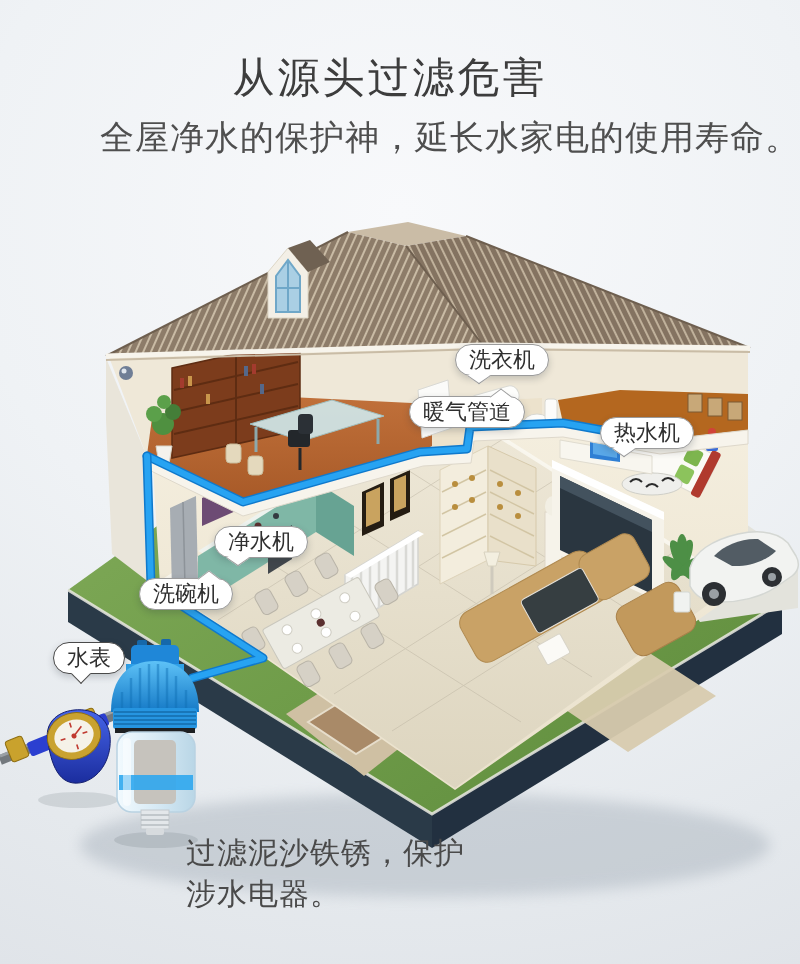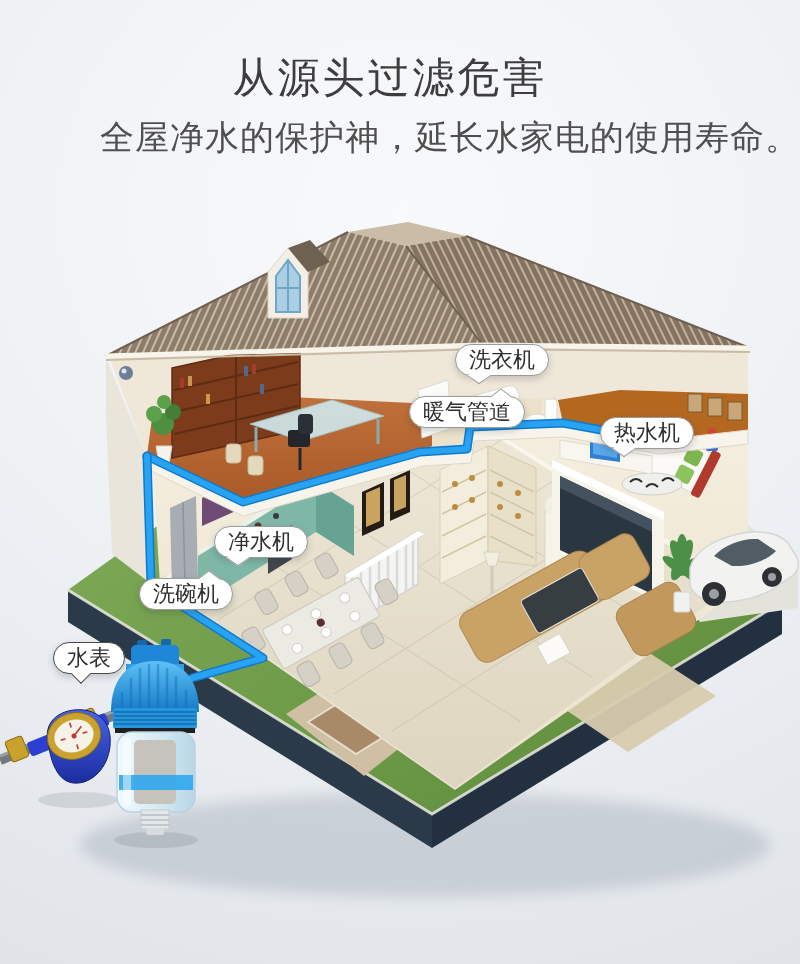--- a/index.html
+++ b/index.html
@@ -424,14 +424,18 @@
     </g>
   </svg>
 
   <div class="bubble t-bl" style="left:455px;top:344px;"><span>洗衣机</span></div>
   <div class="bubble t-bl" style="left:600px;top:382px;margin-top:35px;"><span>热水机</span></div>
   <div class="bubble t-tr" style="left:409px;top:396px;"><span>暖气管道</span></div>
   <div class="bubble t-bl" style="left:214px;top:526px;"><span>净水机</span></div>
   <div class="bubble t-tr" style="left:139px;top:578px;"><span>洗碗机</span></div>
   <div class="bubble t-b dark" style="left:53px;top:642px;"><span>水表</span></div>
 
+  <div class="desc">
+    <div>过滤泥沙铁锈，保护</div>
+    <div>涉水电器。</div>
+  </div>
 
 </div>
 
 </body></html>

